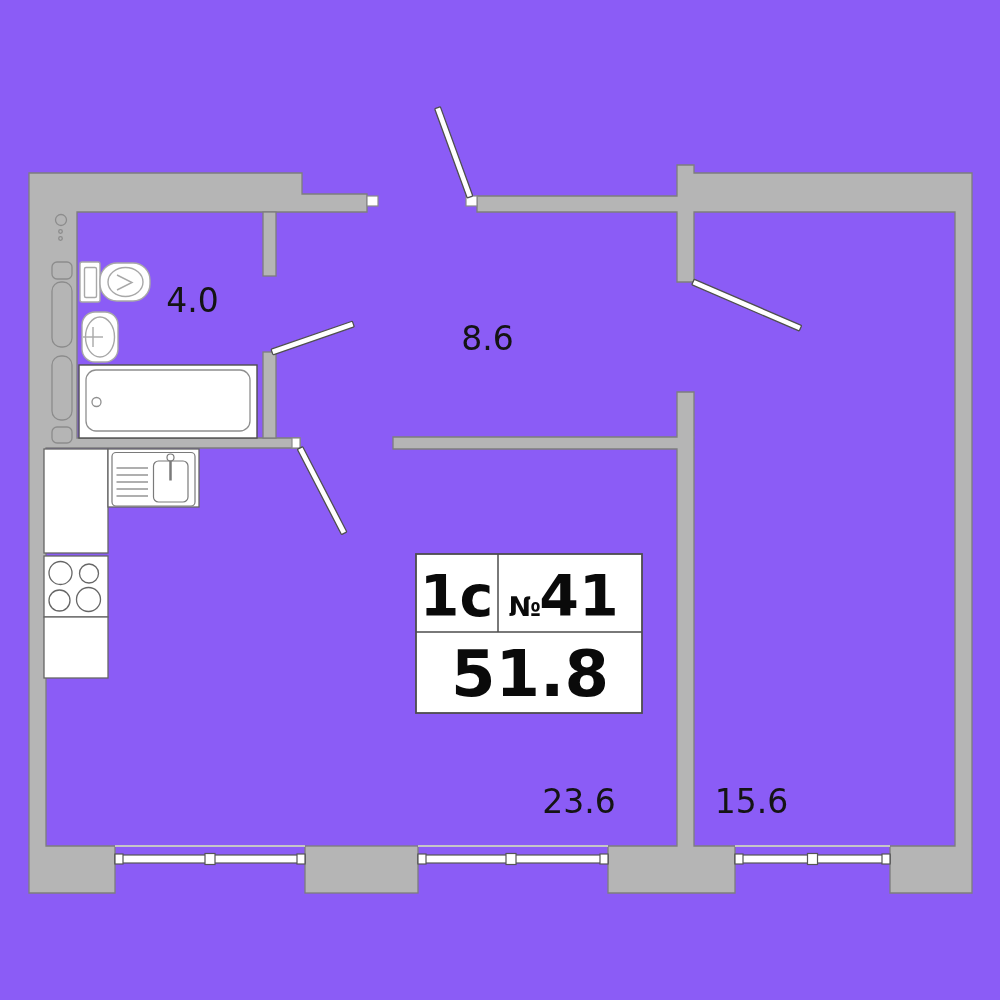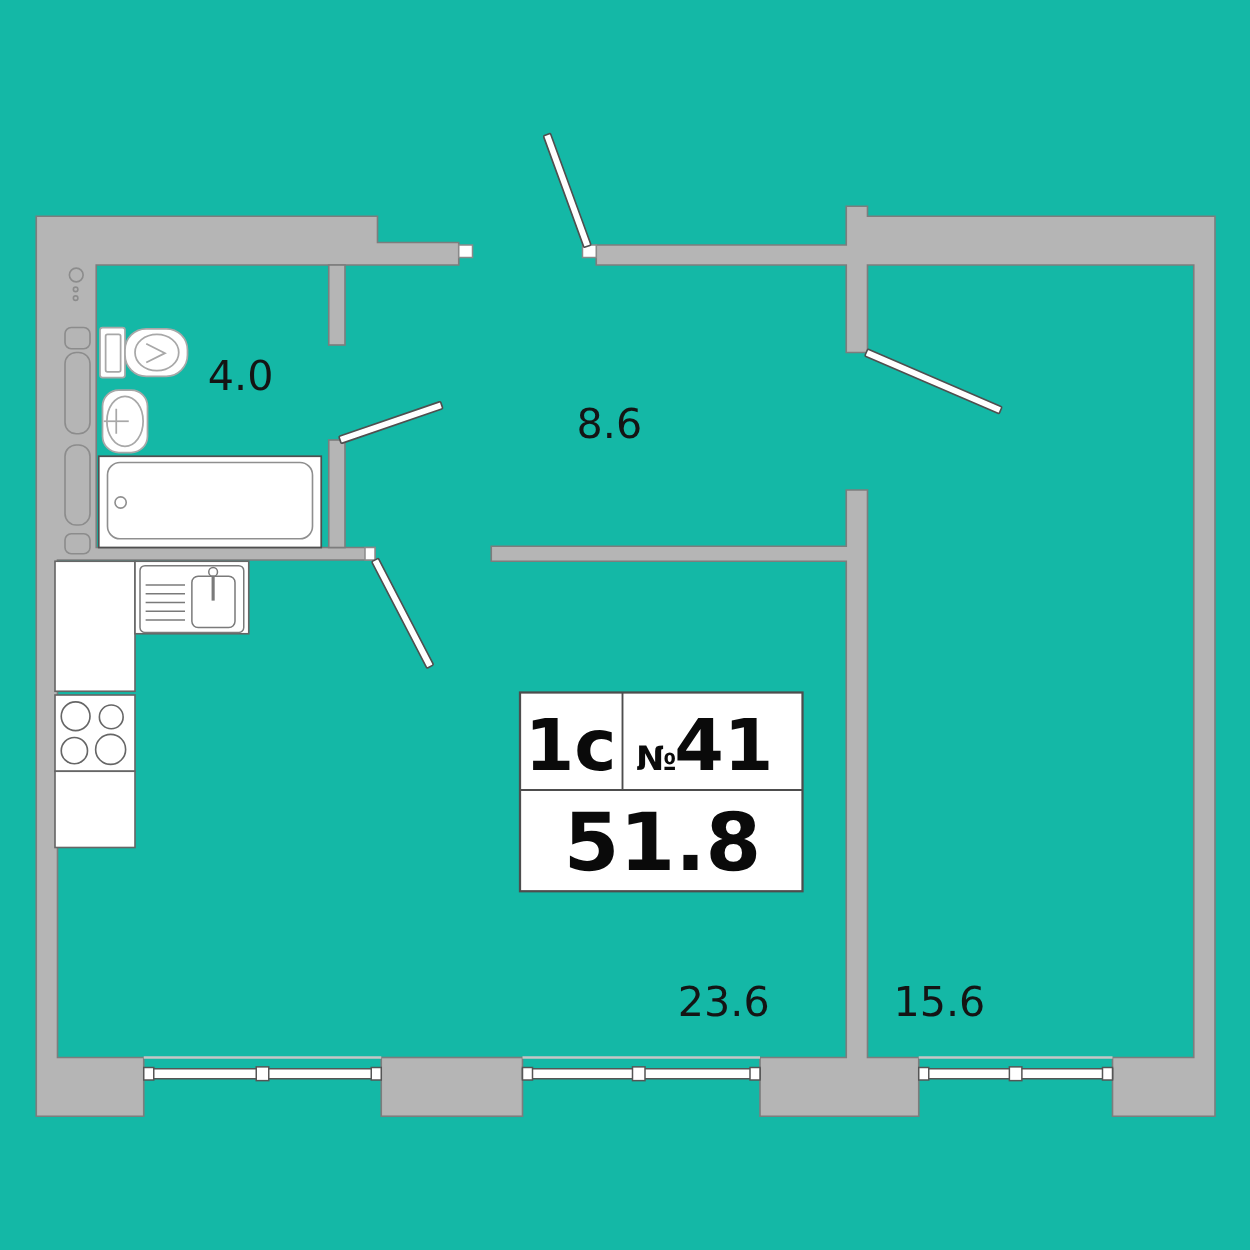--- a/index.html
+++ b/index.html
@@ -2,21 +2,21 @@
 <html style="--wall-fill: #b5b5b5; --wall-stroke: #7d7d7d; --outline-dark: #4f4f4f; --fixture-stroke: #a8a8a8; --counter-stroke: #666666; --window-stroke: #555555; --label-text: #141414;"><head>
 <meta charset="utf-8">
 <style>
   html,body{margin:0;padding:0;}
   body{
     width:1000px;height:1000px;
     background:#ffffff;
     font-family:"DejaVu Sans", sans-serif;
     overflow:hidden;
   }
-  #plan-stage{position:relative;width:1000px;height:1000px;background:#14b8a6;}
+  #plan-stage{position:relative;width:1000px;height:1000px;background:#8b5cf6;}
   svg{display:block;}
 
   .wall{fill:var(--wall-fill,#b5b5b5);stroke:var(--wall-stroke,#7d7d7d);stroke-width:1.3;}
   .door-frame{fill:#ffffff;stroke:#8a8a8a;stroke-width:1.2;}
   .door-leaf{fill:#ffffff;stroke:var(--outline-dark,#4f4f4f);stroke-width:1.3;}
   .riser{fill:none;stroke:#8c8c8c;stroke-width:1.3;}
   .fixture{fill:#ffffff;stroke:var(--fixture-stroke,#a8a8a8);stroke-width:1.4;}
   .fixture-line{fill:none;stroke:var(--fixture-stroke,#a8a8a8);stroke-width:1.4;}
   .tub-outer{fill:#ffffff;stroke:var(--outline-dark,#4f4f4f);stroke-width:1.4;}
   .tub-inner{fill:none;stroke:#8f8f8f;stroke-width:1.3;}

